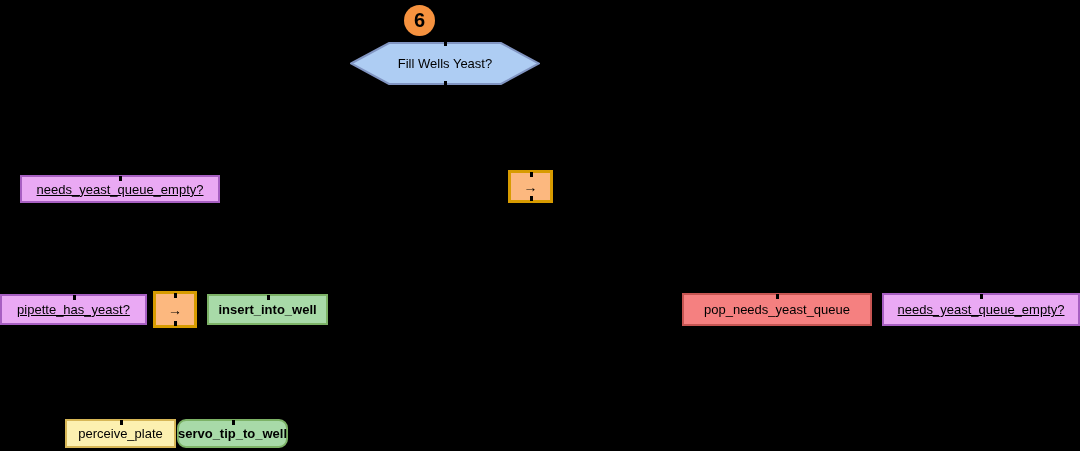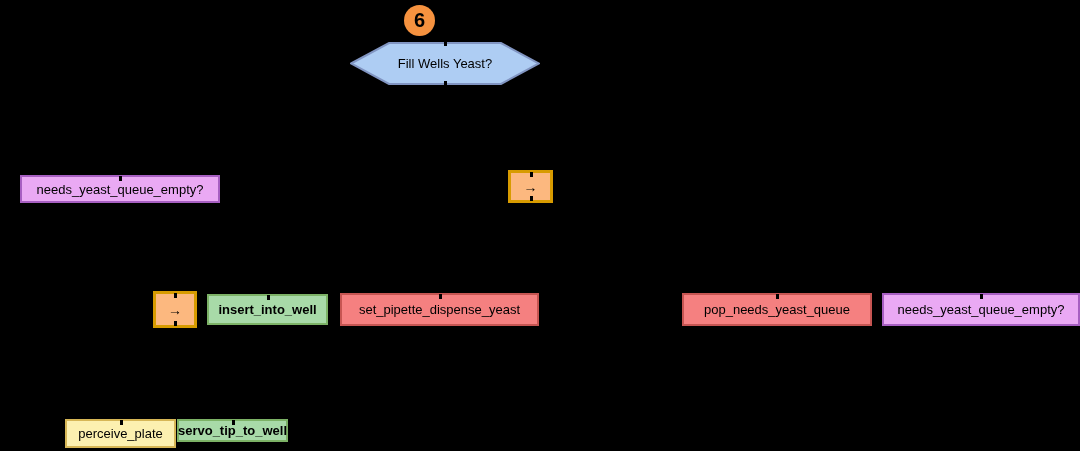--- a/index.html
+++ b/index.html
@@ -16,21 +16,21 @@
     box-sizing: border-box;
     display: flex;
     align-items: center;
     justify-content: center;
     border: 2px solid;
     font-size: 13px;
     color: #000;
     white-space: nowrap;
   }
   .node.orange { border-width: 3px; font-size: 14px; }
-  .purple { background: var(--purple-fill); border-color: var(--purple-stroke); }
+  .purple { background: var(--purple-fill); border-color: var(--purple-stroke); text-decoration: underline; }
   .orange { background: var(--orange-fill); border-color: var(--orange-stroke); }
   .green  { background: var(--green-fill);  border-color: var(--green-stroke); font-weight: bold; }
   .red    { background: var(--red-fill);    border-color: var(--red-stroke); }
   .yellow { background: var(--yellow-fill); border-color: var(--yellow-stroke); margin-left: 8px; }
   .badge {
     position: absolute;
     left: 404px; top: 5px;
     width: 31px; height: 31px;
     border-radius: 50%;
     background: var(--badge-fill);
@@ -80,51 +80,51 @@
     <span class="tick top"></span>
     <span>needs_yeast_queue_empty?</span>
   </div>
 
   <div class="node orange" style="left:508px; top:170px; width:45px; height:33px;">
     <span class="tick top"></span>
     <span class="tick bottom"></span>
     <span>→</span>
   </div>
 
+  <div class="node purple" style="left:0px; top:294px; width:147px; height:31px;">
+    <span class="tick top"></span>
+    <span>pipette_has_yeast?</span>
+  </div>
 
   <div class="node orange" style="left:153px; top:291px; width:44px; height:37px;">
     <span class="tick top"></span>
     <span class="tick bottom"></span>
     <span>→</span>
   </div>
 
   <div class="node green" style="left:207px; top:294px; width:121px; height:31px;">
     <span class="tick top"></span>
     <span>insert_into_well</span>
   </div>
 
-  <div class="node red" style="left:340px; top:293px; width:199px; height:33px;">
-    <span class="tick top"></span>
-    <span>set_pipette_dispense_yeast</span>
-  </div>
 
 
   <div class="node red" style="left:682px; top:293px; width:190px; height:33px;">
     <span class="tick top"></span>
     <span>pop_needs_yeast_queue</span>
   </div>
 
   <div class="node purple" style="left:882px; top:293px; width:198px; height:33px;">
     <span class="tick top"></span>
     <span>needs_yeast_queue_empty?</span>
   </div>
 
   <div class="node yellow" style="left:57px; top:419px; width:111px; height:29px;">
     <span class="tick top"></span>
     <span>perceive_plate</span>
   </div>
 
-  <div class="node green" style="left:177px; top:419px; width:111px; height:23px;">
+  <div class="node green" style="left:177px; top:419px; width:111px; height:29px;border-radius:9px;">
     <span class="tick top"></span>
     <span>servo_tip_to_well</span>
   </div>
 
 </div>
 
 </body></html>

